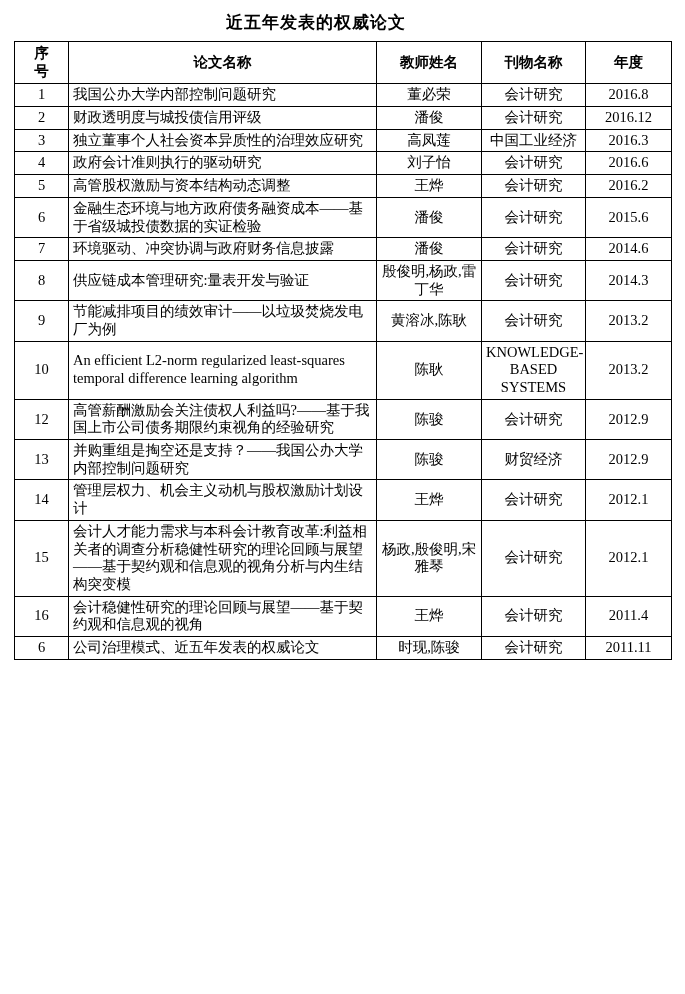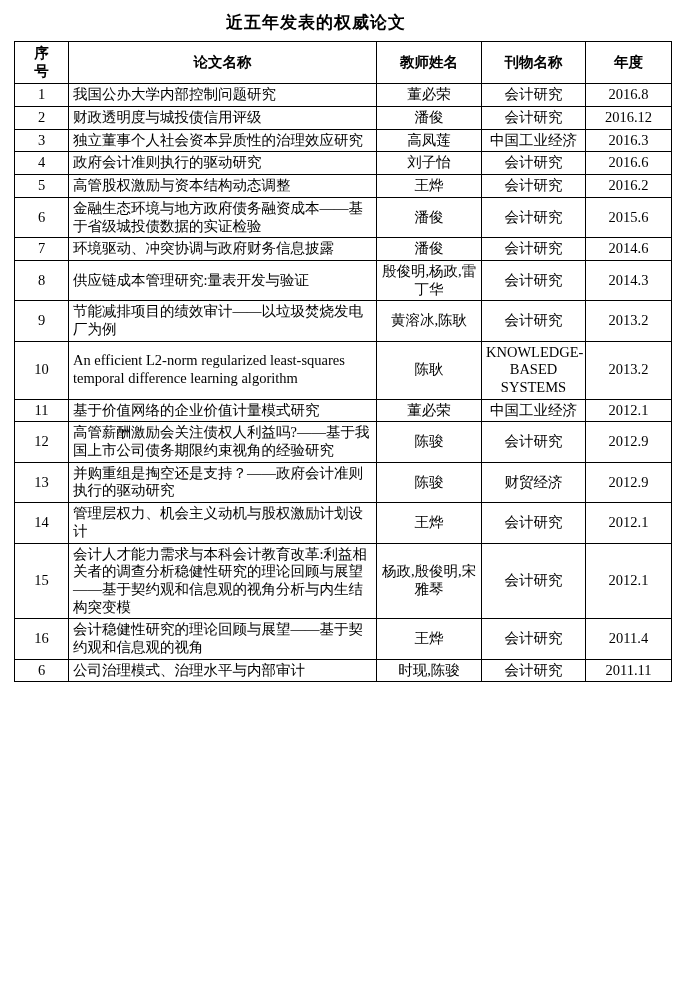--- a/index.html
+++ b/index.html
@@ -167,36 +167,29 @@
           <td class="cell-year">2013.2</td>
         </tr>
         <tr>
           <td class="cell-no">10</td>
           <td class="cell-title en-title">An efficient L2-norm regularized least-squares temporal difference learning algorithm</td>
           <td class="cell-name">陈耿</td>
           <td class="cell-journal en-journal">KNOWLEDGE-BASED SYSTEMS</td>
           <td class="cell-year">2013.2</td>
         </tr>
         <tr>
-          <td class="cell-no">11</td>
-          <td class="cell-title">基于价值网络的企业价值计量模式研究</td>
-          <td class="cell-name">董必荣</td>
-          <td class="cell-journal">中国工业经济</td>
-          <td class="cell-year">2012.1</td>
-        </tr>
-        <tr>
           <td class="cell-no">12</td>
           <td class="cell-title">高管薪酬激励会关注债权人利益吗?——基于我国上市公司债务期限约束视角的经验研究</td>
           <td class="cell-name">陈骏</td>
           <td class="cell-journal">会计研究</td>
           <td class="cell-year">2012.9</td>
         </tr>
         <tr>
           <td class="cell-no">13</td>
-          <td class="cell-title">并购重组是掏空还是支持？——政府会计准则执行的驱动研究</td>
+          <td class="cell-title">并购重组是掏空还是支持？——我国公办大学内部控制问题研究</td>
           <td class="cell-name">陈骏</td>
           <td class="cell-journal">财贸经济</td>
           <td class="cell-year">2012.9</td>
         </tr>
         <tr>
           <td class="cell-no">14</td>
           <td class="cell-title">管理层权力、机会主义动机与股权激励计划设计</td>
           <td class="cell-name">王烨</td>
           <td class="cell-journal">会计研究</td>
           <td class="cell-year">2012.1</td>
@@ -210,21 +203,21 @@
         </tr>
         <tr>
           <td class="cell-no">16</td>
           <td class="cell-title">会计稳健性研究的理论回顾与展望——基于契约观和信息观的视角</td>
           <td class="cell-name">王烨</td>
           <td class="cell-journal">会计研究</td>
           <td class="cell-year">2011.4</td>
         </tr>
         <tr>
           <td class="cell-no">6</td>
-          <td class="cell-title">公司治理模式、治理水平与内部审计</td>
+          <td class="cell-title">公司治理模式、近五年发表的权威论文</td>
           <td class="cell-name">时现,陈骏</td>
           <td class="cell-journal">会计研究</td>
           <td class="cell-year">2011.11</td>
         </tr>
       </tbody>
   </table>
 
 </div>
 
 </body></html>

